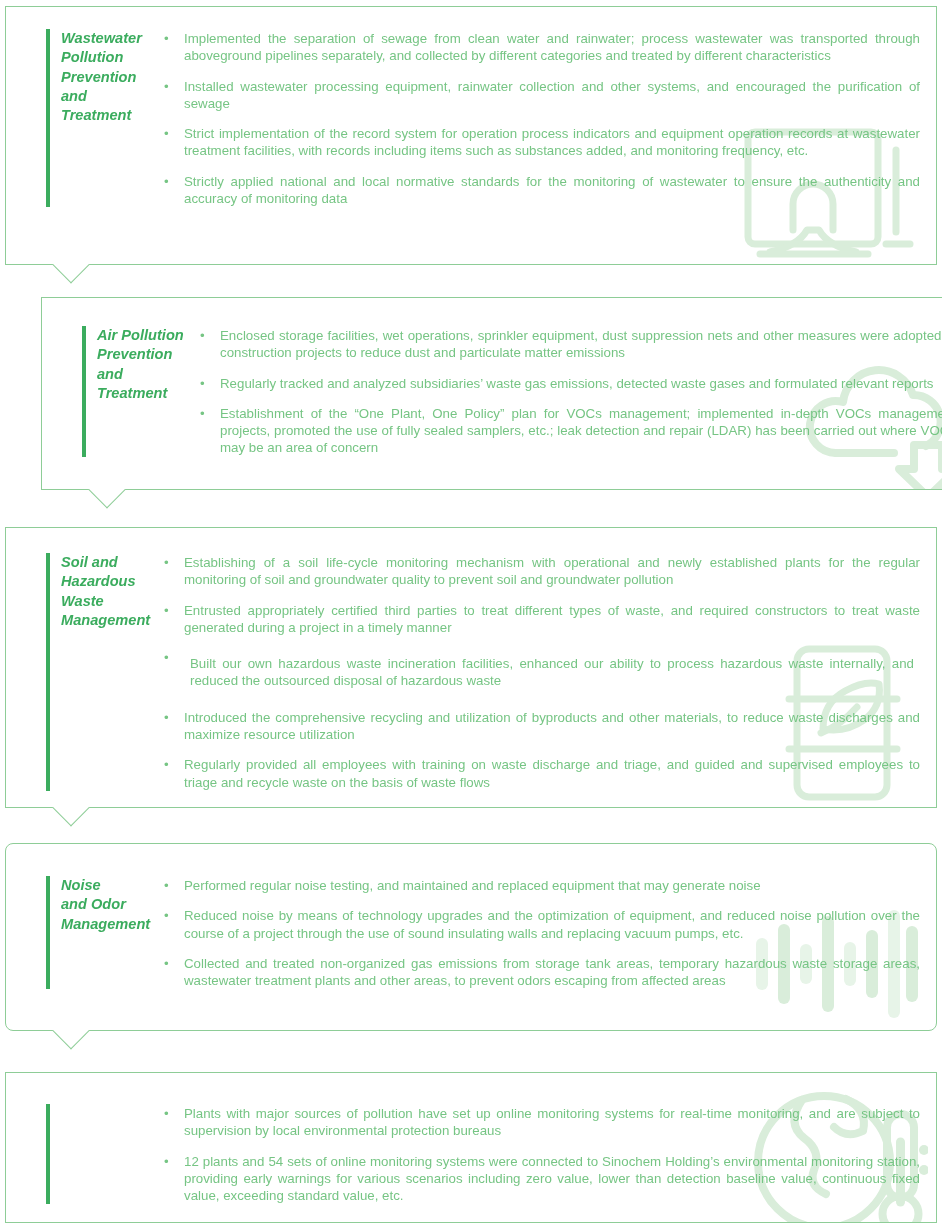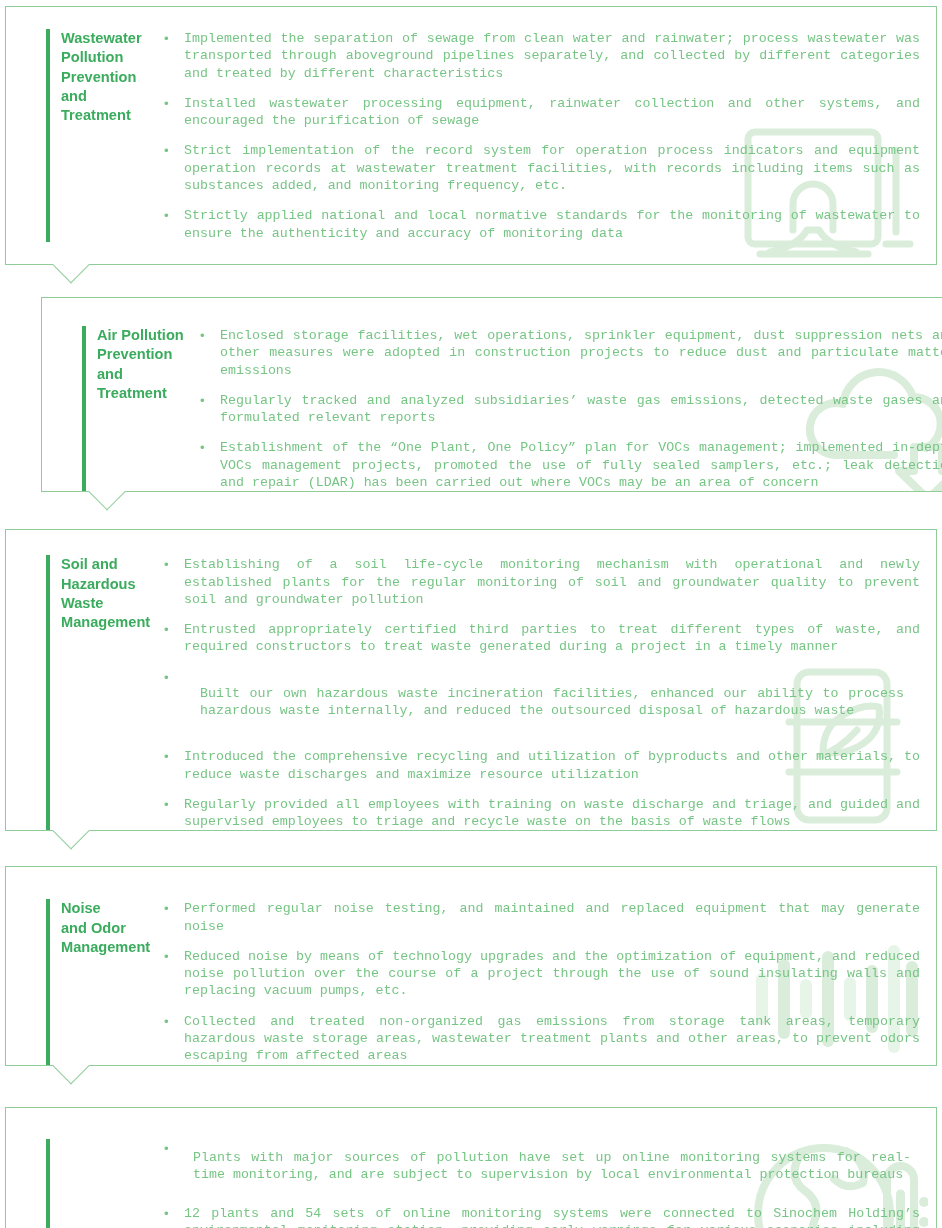--- a/index.html
+++ b/index.html
@@ -10,35 +10,35 @@
     --mark2:#e7f4e8;
   }
   *{box-sizing:border-box;}
   html,body{margin:0;padding:0;background:#ffffff;}
   body{width:942px;height:1228px;font-family:"Liberation Sans","DejaVu Sans",sans-serif;}
   .page{padding:6px 5px 0 5px;}
   .box{position:relative;border:1px solid var(--border);width:932px;}
   .clip{position:absolute;inset:0;overflow:hidden;z-index:0;}
   .watermark{position:absolute;}
   .box-inner{position:relative;z-index:1;display:flex;padding-right:16px;}
-  .title-block{flex:0 0 158px;display:flex;align-items:flex-start;padding-left:40px;}
+  .title-block{flex:0 0 158px;display:flex;align-items:flex-start;padding-left:40px;font-style:italic;}
   .accent-bar{width:4px;align-self:stretch;background:var(--accent);margin-right:11px;flex:0 0 4px;}
   .title{margin:0;color:var(--accent);font-size:14.6px;font-weight:bold;line-height:1.32;white-space:pre-line;}
   .bullets{flex:1;display:flex;flex-direction:column;gap:13px;padding-top:1px;}
   .bullet{display:flex;}
   .dot{flex:0 0 20px;color:var(--body);font-size:13.3px;line-height:1.3;}
-  .text{flex:1;color:var(--body);font-size:13.3px;line-height:1.3;text-align:justify;font-family:Liberation Mono, monospace;}
+  .text{flex:1;color:var(--body);font-size:13.3px;line-height:1.3;text-align:justify;}
   .notch{position:absolute;left:52px;bottom:-14px;width:26px;height:26px;background:#fff;
          border-right:1px solid var(--border);border-bottom:1px solid var(--border);
          transform:rotate(45deg);z-index:2;}
   
   .s1{min-height:259px;margin-bottom:32px;} .s1 .box-inner{padding-top:22px;}
   .s2{min-height:193px;margin-bottom:37px;margin-left:36px;} .s2 .box-inner{padding-top:28px;}
   .s3{min-height:281px;margin-bottom:35px;} .s3 .box-inner{padding-top:25px;justify-content:space-between;}
-  .s4{min-height:188px;margin-bottom:41px;} .s4 .box-inner{padding-top:32px;}
+  .s4{min-height:188px;margin-bottom:41px;border-radius:8px;} .s4 .box-inner{padding-top:32px;}
   .s5{min-height:151px;margin-bottom:0;}    .s5 .box-inner{padding-top:31px;}
   .s1 .watermark{right:14px;bottom:6px;}
   .s2 .watermark{right:4px;bottom:-12px;}
   .s3 .watermark{right:25px;bottom:4px;}
   .s4 .watermark{right:18px;bottom:10px;}
   .s5 .watermark{right:8px;bottom:-26px;}
 </style>
 </head>
 <body>
 
@@ -146,21 +146,21 @@
         <div class="bullet">
           <span class="dot">•</span>
           <p class="text" style="margin:0">Establishing of a soil life-cycle monitoring mechanism with operational and newly established plants for the regular monitoring of soil and groundwater quality to prevent soil and groundwater pollution</p>
         </div>
         <div class="bullet">
           <span class="dot">•</span>
           <p class="text" style="margin:0">Entrusted appropriately certified third parties to treat different types of waste, and required constructors to treat waste generated during a project in a timely manner</p>
         </div>
         <div class="bullet">
           <span class="dot">•</span>
-          <p class="text" style="margin:16px">Built our own hazardous waste incineration facilities, enhanced our ability to process hazardous waste internally, and reduced the outsourced disposal of hazardous waste</p>
+          <p class="text" style="margin:6px">Built our own hazardous waste incineration facilities, enhanced our ability to process hazardous waste internally, and reduced the outsourced disposal of hazardous waste</p>
         </div>
         <div class="bullet">
           <span class="dot">•</span>
           <p class="text" style="margin:0">Introduced the comprehensive recycling and utilization of byproducts and other materials, to reduce waste discharges and maximize resource utilization</p>
         </div>
         <div class="bullet">
           <span class="dot">•</span>
           <p class="text" style="margin:0">Regularly provided all employees with training on waste discharge and triage, and guided and supervised employees to triage and recycle waste on the basis of waste flows</p>
         </div>
       </div>
@@ -223,21 +223,21 @@
         <circle cx="176" cy="94" r="5" fill="#d9edda"></circle>
       </svg>
     </div>
     <div class="box-inner">
       <div class="title-block">
         <div class="accent-bar"></div>
       </div>
       <div class="bullets">
         <div class="bullet">
           <span class="dot">•</span>
-          <p class="text" style="margin:9px">Plants with major sources of pollution have set up online monitoring systems for real-time monitoring, and are subject to supervision by local environmental protection bureaus</p>
+          <p class="text" style="margin:0">Plants with major sources of pollution have set up online monitoring systems for real-time monitoring, and are subject to supervision by local environmental protection bureaus</p>
         </div>
         <div class="bullet">
           <span class="dot">•</span>
           <p class="text" style="margin:0">12 plants and 54 sets of online monitoring systems were connected to Sinochem Holding’s environmental monitoring station, providing early warnings for various scenarios including zero value, lower than detection baseline value, continuous fixed value, exceeding standard value, etc.</p>
         </div>
       </div>
     </div>
   </div>
 
 </div>

